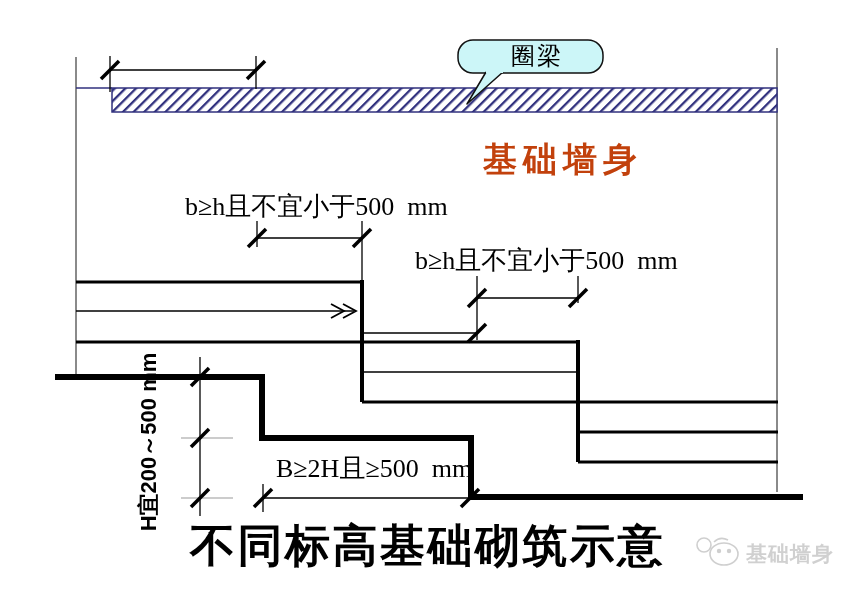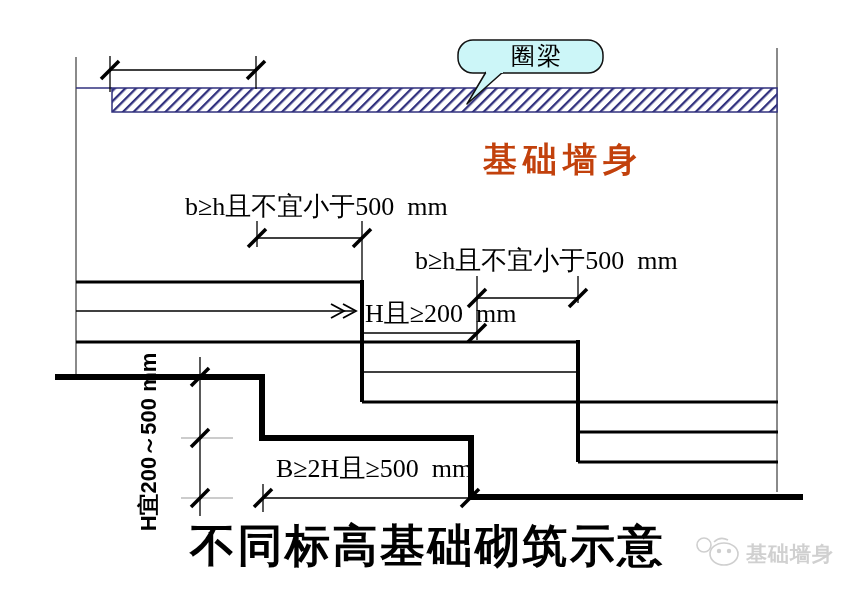--- a/index.html
+++ b/index.html
@@ -121,18 +121,17 @@
       <circle cx="719" cy="551" r="1.4" fill="#cfcfcf"></circle>
       <circle cx="729" cy="551" r="1.4" fill="#cfcfcf"></circle>
       <path d="M714,542 q6,-6 14,-2"></path>
     </g>
   </svg>
 
   <div class="lbl" id="ring-beam">圈梁</div>
   <div class="lbl" id="wall-lbl">基础墙身</div>
   <div class="lbl dim" id="b-dim-1">b≥h且不宜小于500  mm</div>
   <div class="lbl dim" id="b-dim-2">b≥h且不宜小于500  mm</div>
-  <div class="lbl dim" id="h-step">H且≥200  mm</div>
   <div class="lbl" id="h-range">H宜200～500 mm</div>
   <div class="lbl dim" id="b-bottom">B≥2H且≥500  mm</div>
   <div class="lbl" id="title">不同标高基础砌筑示意</div>
   <div class="lbl" id="wm-text">基础墙身</div>
 </div>
 
 </body></html>

